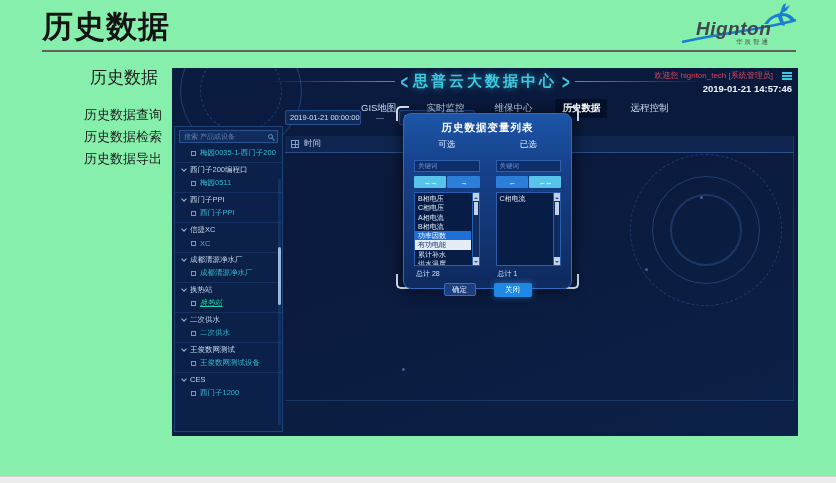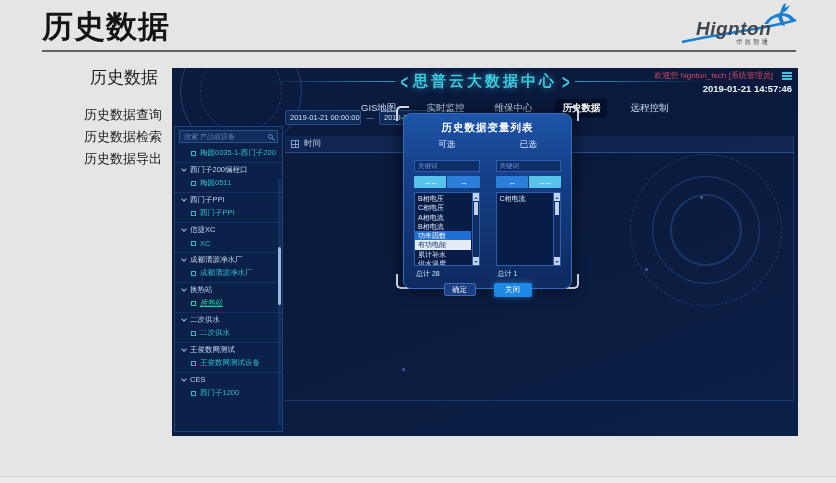--- a/index.html
+++ b/index.html
@@ -1,17 +1,17 @@
 <!DOCTYPE html>
 <html><head>
 <meta charset="utf-8">
 <style>
   * { margin:0; padding:0; box-sizing:border-box; }
   html,body { width:836px; height:483px; background:#fff; font-family:"Liberation Sans","DejaVu Sans",sans-serif; overflow:hidden; }
-  .slide { position:relative; width:836px; height:483px; background:#e5e5e5; }
+  .slide { position:relative; width:836px; height:483px; background:#86efac; }
 
   
   .slide-title { position:absolute; left:42px; top:6px; font-size:31px; font-weight:bold; color:#141414; letter-spacing:1px; }
   .rule { position:absolute; left:42px; right:40px; top:50px; border-top:2px solid #606060; }
   .logo { position:absolute; right:36px; top:2px; width:122px; height:48px; }
   .logo svg { position:absolute; left:0; top:0; }
   .brand { position:absolute; left:18px; top:16px; font-size:19px; font-weight:bold; font-style:italic; color:#41474d; letter-spacing:.5px; }
   .brand-sub { position:absolute; left:58px; top:36px; font-size:6.5px; letter-spacing:2px; color:#4a4a4a; }
 
   .side-heading { position:absolute; left:90px; top:66px; font-size:17px; color:#1d1d1d; }
@@ -68,21 +68,21 @@
   .tree-item.child.selected .t-label { color:#1fd6a6; text-decoration:underline; font-style:italic; }
   .tree-item.child.selected .t-icon { border-color:#1fd6a6; }
   .t-icon { flex:0 0 auto; display:inline-block; margin-right:4px; }
   .tree-item.parent .t-icon { width:4px; height:4px; border-left:1px solid #9fb8dc; border-bottom:1px solid #9fb8dc; transform:rotate(-45deg); margin-bottom:2px; }
   .tree-item.child .t-icon { width:5px; height:5px; border:1px solid #31b8cf; }
   .t-label { overflow:hidden; text-overflow:clip; }
   .tree-scroll { position:absolute; right:1px; top:52px; bottom:6px; width:3px; background:rgba(40,80,150,.35); }
   .tree-thumb { position:absolute; left:0; right:0; top:68px; height:58px; background:#9db8dd; border-radius:2px; }
 
   
-  .date-row { position:absolute; left:113px; top:42px; display:flex; align-items:center; gap:5px; z-index:1; }
+  .date-row { position:absolute; left:113px; top:42px; display:flex; align-items:center; gap:15px; z-index:1; }
   .date-input { width:76px; height:15px; background:#102a58; border:1px solid #2a4f8e; border-radius:2px; color:#cfe0f2; font-size:7.5px; display:flex; align-items:center; padding-left:4px; overflow:hidden; white-space:nowrap; }
   .date-sep { color:#8fa8cc; font-size:8px; }
   .table-head { position:absolute; left:113px; right:4px; top:68px; height:17px; display:flex; align-items:center; gap:5px; padding-left:6px; background:rgba(22,48,96,.5); border-bottom:1px solid #2a4f8e; color:#bfd3ea; font-size:8.5px; z-index:1; }
   .grid-icon { width:8px; height:8px; border:1px solid #7fa0cc;
     background:linear-gradient(#7fa0cc,#7fa0cc) 50% 0/1px 100% no-repeat,
                linear-gradient(#7fa0cc,#7fa0cc) 0 50%/100% 1px no-repeat; }
   .content-vline { position:absolute; right:4px; top:68px; bottom:36px; width:1px; background:rgba(70,120,190,.25); z-index:1; }
   .bottom-line { position:absolute; left:113px; right:4px; top:332px; height:1px; background:rgba(70,120,190,.3); z-index:1; }
 
   

